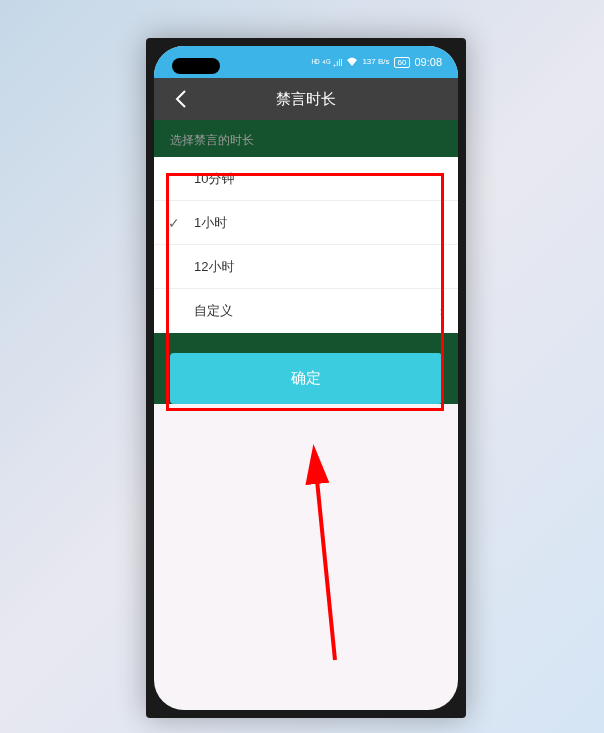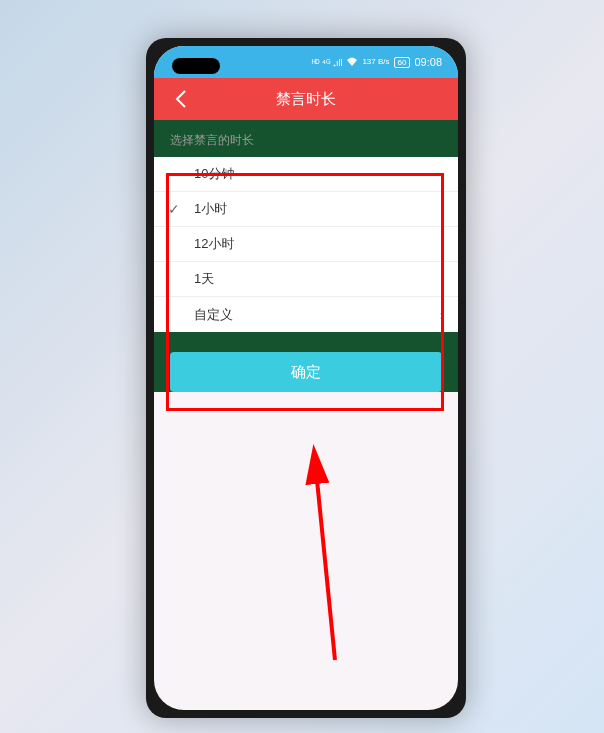--- a/index.html
+++ b/index.html
@@ -16,21 +16,21 @@
       overflow: hidden;
     }
     
     .phone-frame {
       position: absolute;
       left: 146px;
       top: 38px;
       width: 320px;
       height: 680px;
       background: #1a1a1a;
-      border-radius: 20px;
+      border-radius: 4px;
       padding: 8px;
       box-shadow: 0 0 30px rgba(0,0,0,0.3);
     }
     
     .phone-screen {
       width: 100%;
       height: 100%;
       background: #f8f4f8;
       border-radius: 30px;
       overflow: hidden;
@@ -63,21 +63,21 @@
     .status-bar .signal {
       font-size: 9px;
     }
     
     .status-bar .time {
       font-size: 11px;
     }
     
     .header {
       height: 42px;
-      background: #ef4444;
+      background: #404040;
       display: flex;
       align-items: center;
       position: relative;
     }
     
     .back-btn {
       position: absolute;
       left: 12px;
       color: #fff;
       font-size: 20px;
@@ -105,21 +105,21 @@
       padding: 12px 16px 8px;
       color: #999;
       font-size: 12px;
     }
     
     .option-list {
       background: #fff;
     }
     
     .option-item {
-      height: 35px;
+      height: 44px;
       display: flex;
       align-items: center;
       padding: 0 16px 0 40px;
       border-bottom: 1px solid #eee;
       position: relative;
       font-size: 13px;
       color: #333;
     }
     
     .option-item:last-child {
@@ -135,21 +135,21 @@
     
     .chevron {
       position: absolute;
       right: 14px;
       color: #ccc;
       font-size: 14px;
     }
     
     .confirm-btn {
       margin: 20px 16px;
-      height: 40px;
+      height: 51px;
       background: #3ccce0;
       color: #fff;
       border-radius: 4px;
       display: flex;
       align-items: center;
       justify-content: center;
       font-size: 15px;
       text-align: center;
     }
     
@@ -211,23 +211,20 @@
           <span>10分钟</span>
         </div>
         <div class="option-item">
           <span class="checkmark">✓</span>
           <span>1小时</span>
         </div>
         <div class="option-item">
           <span>12小时</span>
         </div>
         <div class="option-item">
-          <span>1天</span>
-        </div>
-        <div class="option-item">
           <span>自定义</span>
           <span class="chevron">›</span>
         </div>
       </div>
 
       <div class="confirm-btn">
         <span>确定</span>
       </div>
     </div>
   </div>

